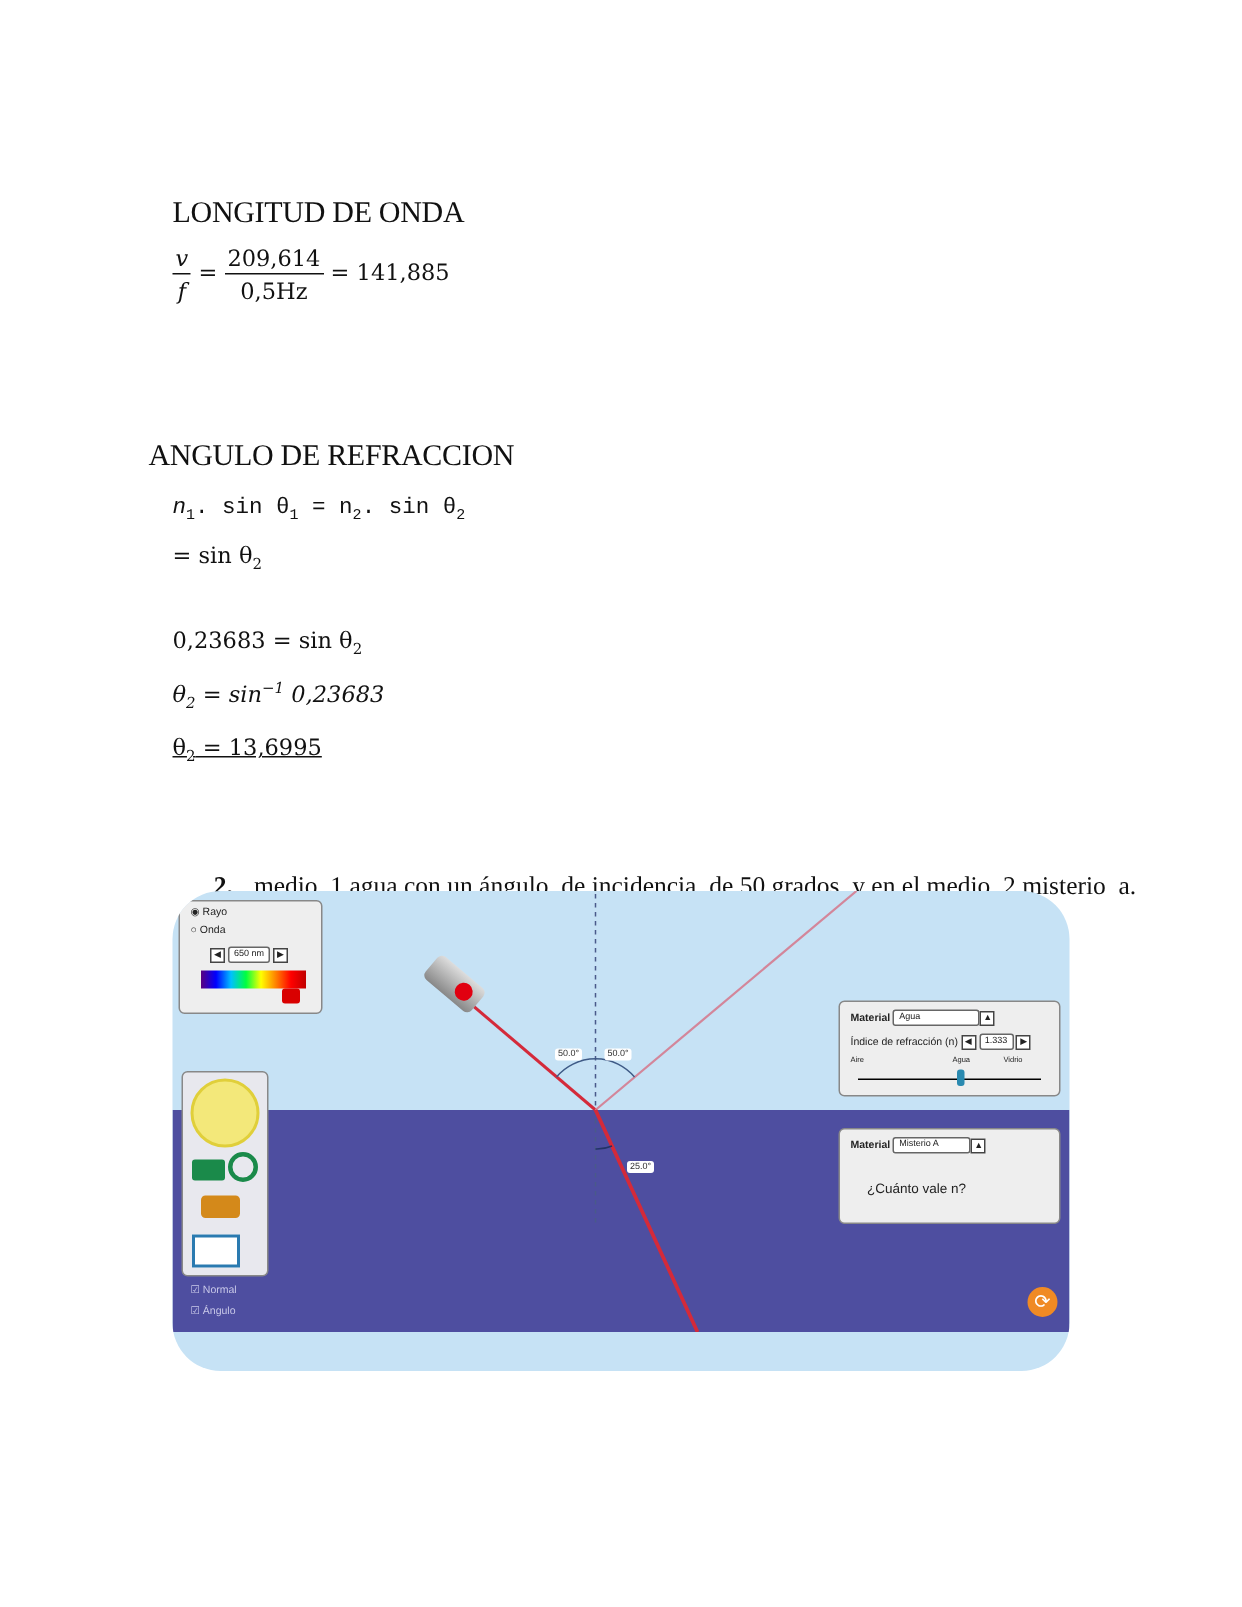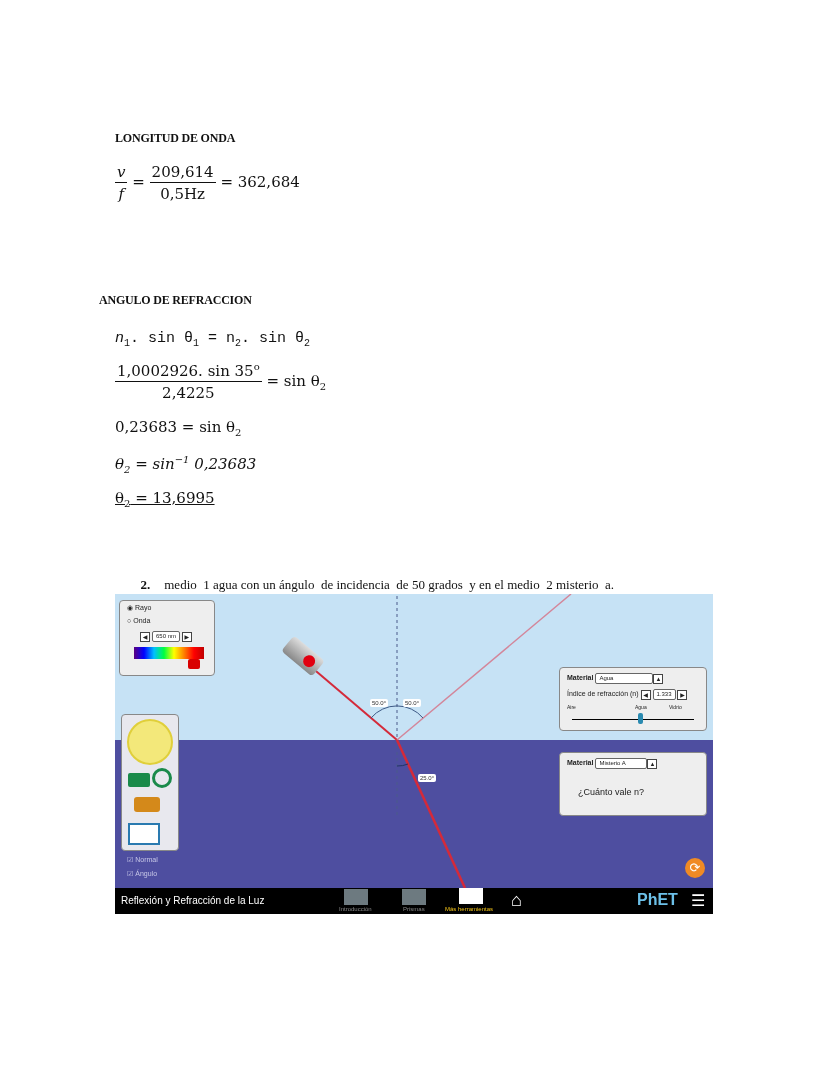--- a/index.html
+++ b/index.html
@@ -1,29 +1,29 @@
 <!DOCTYPE html>
 <html><head>
 <meta charset="utf-8">
 <style>
   html,body{margin:0;padding:0;background:#fff;}
   body{width:828px;height:1071px;position:relative;overflow:hidden;font-family:"Liberation Serif",serif;color:#111;}
   .abs{position:absolute;}
-  .heading{font-weight:bold;font-size:12px;letter-spacing:-0.2px;}
+  .heading{font-weight:normal;font-size:20px;letter-spacing:-0.2px;}
   .math{font-family:"DejaVu Serif","Liberation Serif",serif;font-size:15px;white-space:nowrap;}
   .math i{font-style:italic;}
   .frac{display:inline-flex;flex-direction:column;align-items:center;vertical-align:middle;}
   .frac .num{border-bottom:1px solid #111;padding:0 2px 1px;}
   .frac .den{padding-top:2px;}
   sub{font-size:10px;}
   sup{font-size:10px;}
-  .item{font-size:13px;}
+  .item{font-size:17px;}
   .item b{margin-right:14px;}
   
-  #sim{left:115px;top:594px;width:598px;height:320px;overflow:hidden;background:#c6e2f5;font-family:"Liberation Sans",sans-serif;}
+  #sim{left:115px;top:594px;width:598px;height:320px;overflow:hidden;background:#c6e2f5;font-family:"Liberation Sans",sans-serif;border-radius:32px;}
   #water{position:absolute;left:0;top:146px;width:598px;height:148px;background:#4e4ea0;}
   #navbar{position:absolute;left:0;top:294px;width:598px;height:26px;background:#000;}
   .panel{position:absolute;background:#eeeeee;border:1px solid #888;border-radius:4px;font-size:7px;color:#222;}
   .sel{display:inline-block;background:#fff;border:1px solid #666;border-radius:2px;font-size:6px;padding:0 3px;height:9px;line-height:9px;vertical-align:middle;}
   .arrowbtn{display:inline-block;width:8px;height:8px;border:1px solid #444;background:#fff;font-size:6px;line-height:8px;text-align:center;vertical-align:middle;}
   .anglelbl{position:absolute;background:#fff;border-radius:2px;font-size:6px;padding:1px 2px;color:#333;}
   .navlbl{position:absolute;font-size:6px;color:#888;}
   .tab-thumb{position:absolute;width:24px;height:16px;background:#6d7a80;}
 </style>
 </head>
@@ -33,32 +33,28 @@
 <div class="abs math" style="left:115px;top:163px;">
   <span class="frac">
       <span class="num"><i>v</i></span>
       <span class="den"><i>f</i></span>
     </span>
   =
   <span class="frac">
       <span class="num">209,614</span>
       <span class="den">0,5Hz</span>
     </span>
-  <span>= 362,684</span>
+  <span>= 141,885</span>
 </div>
 
 <div class="abs heading" style="left:99px;top:293px;">ANGULO DE REFRACCION</div>
 <div class="abs math" style="left:115px;top:330px;font-family:Liberation Mono, monospace;">
   <i>n</i><sub>1</sub><span>. sin θ</span><sub>1</sub><span> = n</span><sub>2</sub><span>. sin θ</span><sub>2</sub>
 </div>
 <div class="abs math" style="left:115px;top:361px;">
-  <span class="frac">
-      <span class="num"><span>1,0002926. sin 35</span><sup>o</sup></span>
-      <span class="den">2,4225</span>
-    </span>
   <span>= sin θ</span><sub>2</sub>
 </div>
 <div class="abs math" style="left:115px;top:418px;">
   <span>0,23683 = sin θ</span><sub>2</sub>
 </div>
 <div class="abs math" style="left:115px;top:454px;font-style:italic;">
   <span>θ</span><sub>2</sub><span> = sin</span><sup>−1</sup><span> 0,23683</span>
 </div>
 <div class="abs math" style="left:115px;top:489px;text-decoration:underline;">
   <span>θ</span><sub>2</sub><span> = 13,6995</span>
@@ -126,25 +122,13 @@
     <div style="position:absolute;left:30px;top:53px;width:14px;height:14px;border-radius:50%;border:3px solid #1a8a4a;"></div>
     <div style="position:absolute;left:12px;top:82px;width:26px;height:15px;background:#d4891a;border-radius:3px;"></div>
     <div style="position:absolute;left:6px;top:108px;width:28px;height:18px;background:#fff;border:2px solid #2a7ab0;"></div>
   </div>
 
   <div style="position:absolute;left:12px;top:262px;font-size:7px;color:#c8c8e8;">☑ <span>Normal</span></div>
   <div style="position:absolute;left:12px;top:276px;font-size:7px;color:#c8c8e8;">☑ <span>Ángulo</span></div>
 
   <div style="position:absolute;left:570px;top:264px;width:20px;height:20px;border-radius:50%;background:#f08a24;color:#fff;font-size:13px;line-height:20px;text-align:center;">⟳</div>
 
-  <div id="navbar">
-    <div style="position:absolute;left:6px;top:7px;font-size:10px;color:#fff;">Reflexión y Refracción de la Luz</div>
-    <div class="tab-thumb" style="left:229px;top:1px;"></div>
-    <div class="navlbl" style="left:224px;top:18px;">Introducción</div>
-    <div class="tab-thumb" style="left:287px;top:1px;"></div>
-    <div class="navlbl" style="left:288px;top:18px;">Prismas</div>
-    <div class="tab-thumb" style="left:344px;top:0px;background:#fff;"></div>
-    <div class="navlbl" style="left:330px;top:18px;color:#f5c518;">Más herramientas</div>
-    <div style="position:absolute;left:396px;top:2px;font-size:18px;color:#fff;line-height:20px;">⌂</div>
-    <div style="position:absolute;left:522px;top:3px;font-size:16px;font-weight:bold;color:#6cc0e8;">PhET</div>
-    <div style="position:absolute;left:576px;top:3px;font-size:16px;color:#fff;">☰</div>
-  </div>
 </div>
 
 </body></html>

